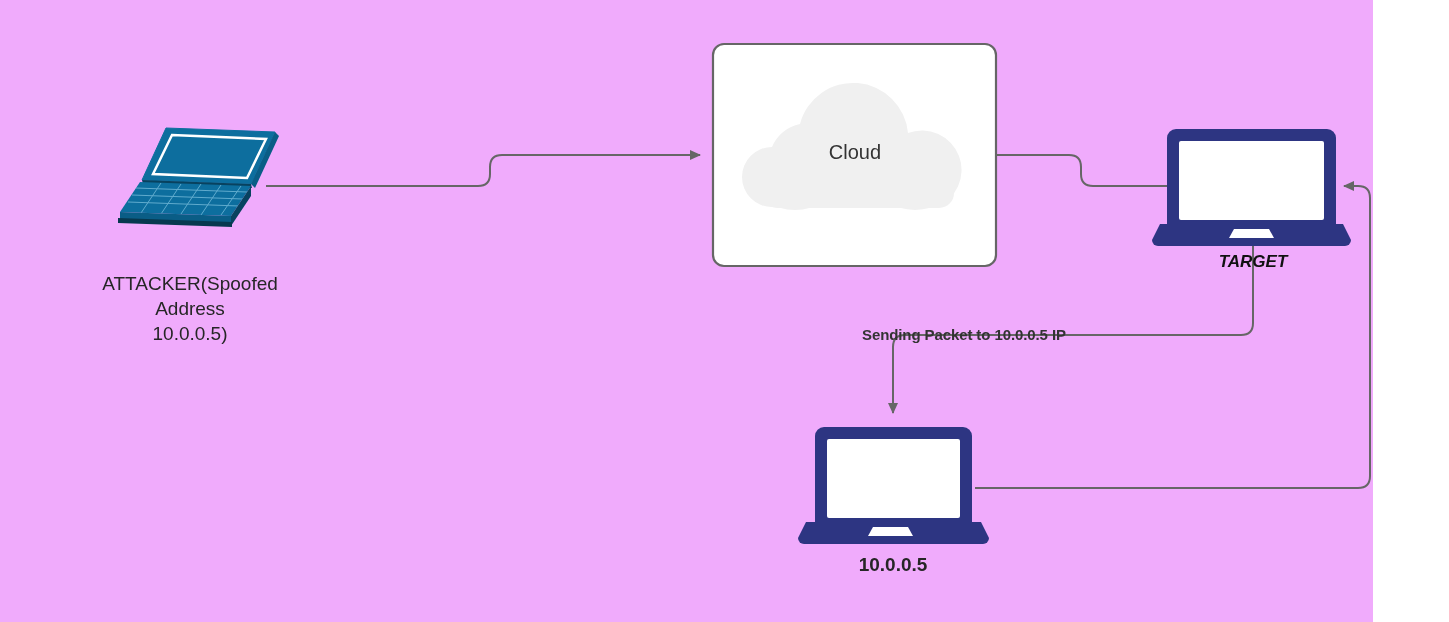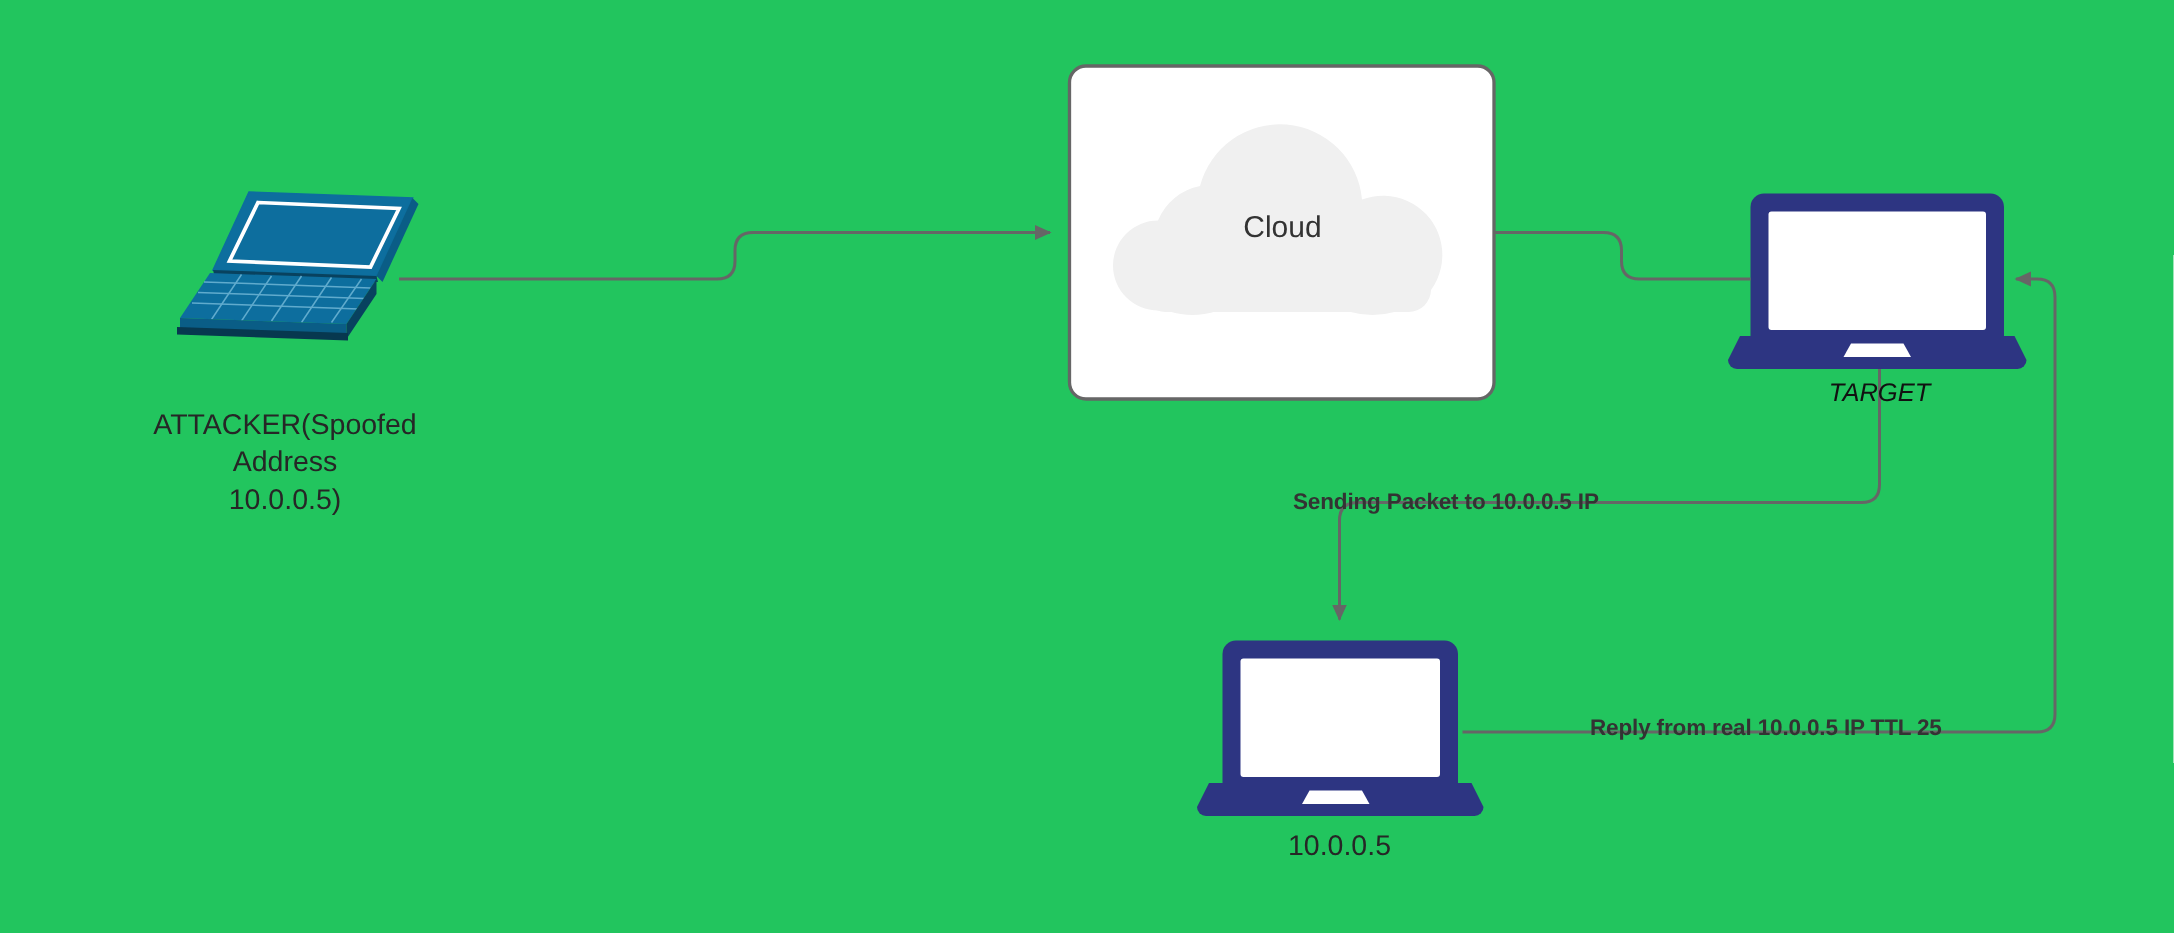--- a/index.html
+++ b/index.html
@@ -6,24 +6,25 @@
     margin: 0;
     padding: 0;
     background: #ffffff;
   }
   body {
     font-family: "Liberation Sans", sans-serif;
     -webkit-font-smoothing: antialiased;
   }
   #canvas {
     position: relative;
-    width: 1449px;
+    width: 1325px;
     height: 622px;
-    background: #22c55e;
+    background: #f0abfc;
     overflow: hidden;
+    padding-left: 48px;
   }
   .layer-svg {
     position: absolute;
     left: 0;
     top: 0;
     width: 1449px;
     height: 622px;
   }
   .node-label {
     position: absolute;
@@ -39,30 +40,31 @@
     width: 300px;
     font-size: 19px;
     color: #262626;
     margin-top: 21px;
   }
   .label-target {
     left: 1153px;
     top: 251px;
     width: 200px;
     font-size: 17px;
-    font-weight: normal;
+    font-weight: bold;
     font-style: italic;
     color: #111111;
   }
   .label-host {
     left: 793px;
     top: 552px;
     width: 200px;
     font-size: 19px;
     color: #262626;
+    font-weight: bold;
   }
   .edge-label {
     position: absolute;
     font-size: 15px;
     font-weight: bold;
     color: #333333;
     white-space: nowrap;
     letter-spacing: -0.1px;
     pointer-events: none;
   }
@@ -181,15 +183,14 @@
 Address
 10.0.0.5)</div>
 
   <div class="node-label label-target">TARGET</div>
 
   <div class="node-label label-host">10.0.0.5</div>
 
 
   <div class="edge-label edge-label-2">Sending Packet to 10.0.0.5 IP</div>
 
-  <div class="edge-label edge-label-3">Reply from real 10.0.0.5 IP TTL 25</div>
 
 </div>
 
 </body></html>

